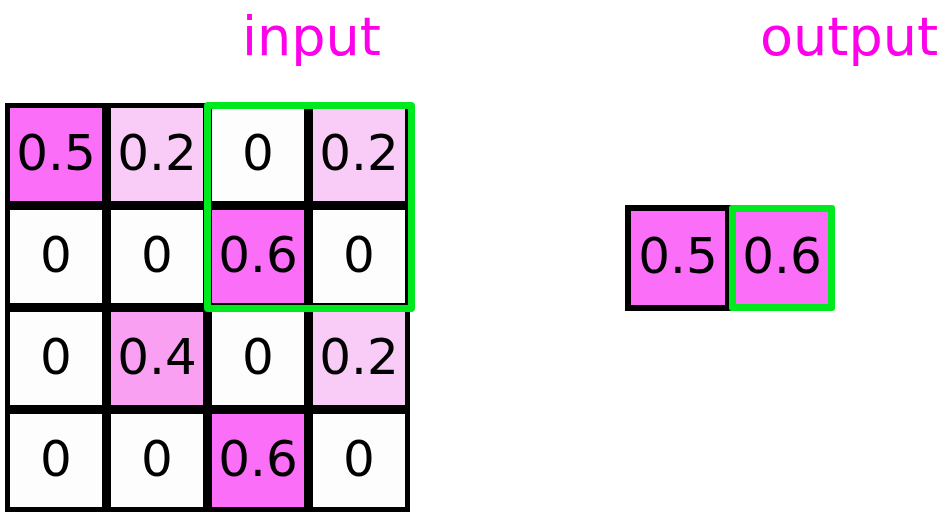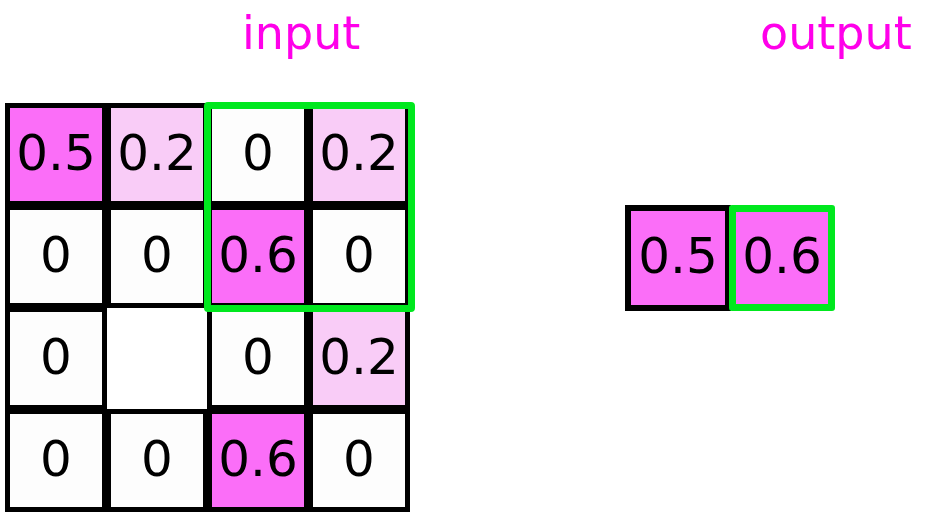--- a/index.html
+++ b/index.html
@@ -11,21 +11,21 @@
     width: 946px;
     height: 525px;
     position: relative;
     overflow: hidden;
     font-family: "DejaVu Sans", "Liberation Sans", sans-serif;
   }
 
   .title {
     position: absolute;
     color: #ff00ea;
-    font-size: 46px;
+    font-size: 54px;
     line-height: 1;
     font-weight: 400;
     white-space: nowrap;
     letter-spacing: 0px;
   }
   #title-input  { left: 242px; top: 10px; }
   #title-output { left: 760px; top: 10px; }
 
   
   #input-grid {
@@ -133,20 +133,23 @@
   <div class="cell r1 c2" style="background-color: rgb(251, 110, 248);">
     <span class="val">0.6</span>
   </div>
   <div class="cell r1 c3" style="background-color: rgb(253, 253, 253);">
     <span class="val">0</span>
   </div>
 
   <div class="cell r2 c0" style="background-color: rgb(253, 253, 253);">
     <span class="val">0</span>
   </div>
+  <div class="cell r2 c1" style="background-color: rgb(249, 160, 243);">
+    <span class="val">0.4</span>
+  </div>
   <div class="cell r2 c2" style="background-color: rgb(253, 253, 253);">
     <span class="val">0</span>
   </div>
   <div class="cell r2 c3" style="background-color: rgb(249, 204, 247);">
     <span class="val">0.2</span>
   </div>
 
   <div class="cell r3 c0" style="background-color: rgb(253, 253, 253);">
     <span class="val">0</span>
   </div>

